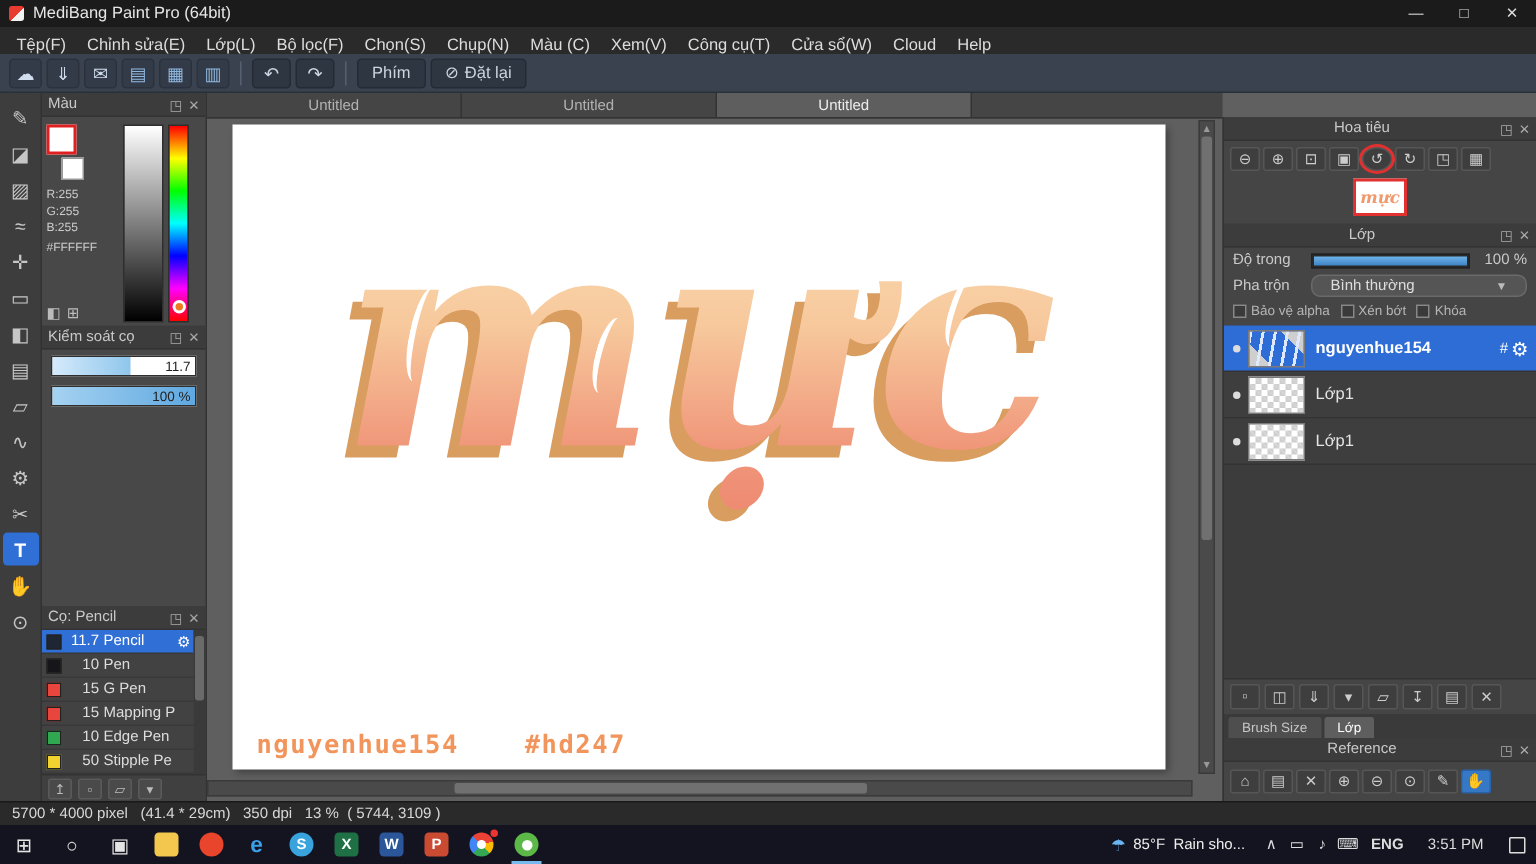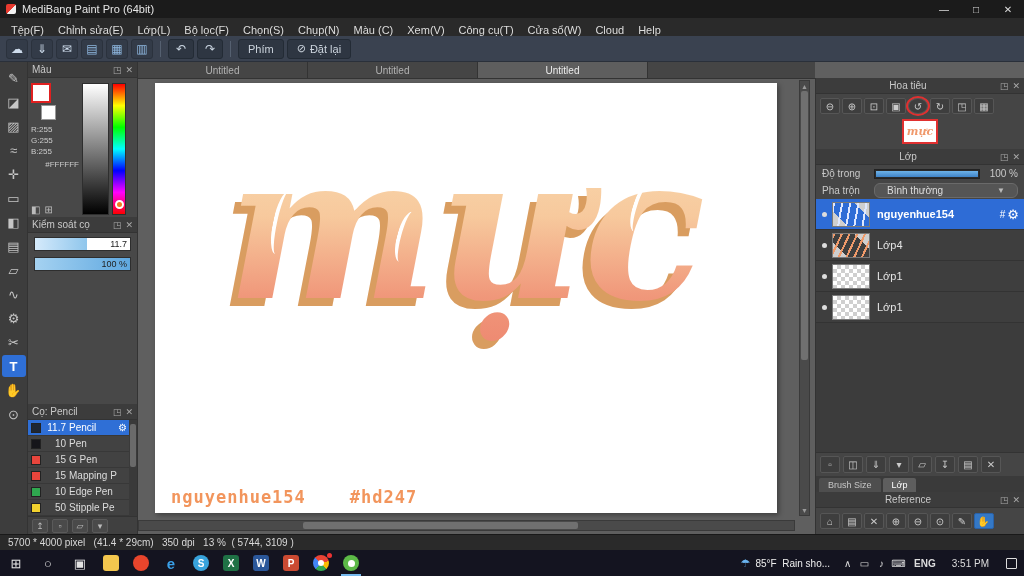--- a/index.html
+++ b/index.html
@@ -34,21 +34,21 @@
 
 
 .leftpanels{position:absolute;left:28px;top:0;bottom:0;width:110px;background:#484848;display:flex;flex-direction:column;border-right:1px solid #333;}
 .panel-header{height:16px;background:#3c3c3c;color:#c9c9c9;display:flex;align-items:center;padding:0 4px;font-size:10px;border-bottom:1px solid #333;flex:none;}
 .ph-icons{margin-left:auto;display:flex;gap:4px;color:#aaa;font-size:9px;}
 .color-body{display:flex;padding:5px 3px 2px;gap:3px;}
 .color-left{width:48px;display:flex;flex-direction:column;}
 .swatch-fg{width:20px;height:20px;background:#fff;border:2px solid #e02020;}
 .swatch-bg{width:15px;height:15px;background:#fff;border:1px solid #999;margin:2px 0 5px 10px;}
 .rgb-line{color:#ccc;font-size:8px;line-height:1.35;}
-.hex{color:#ccc;font-size:8px;margin-top:3px;text-align:right;}
+.hex{color:#ccc;font-size:8px;margin-top:3px;}
 .pal-icons{margin-top:auto;display:flex;gap:4px;color:#bbb;font-size:10px;padding-top:6px;}
 .sv-square{width:27px;height:132px;background:linear-gradient(to bottom,#ffffff,#000000);border:1px solid #2e2e2e;}
 .hue-strip{width:14px;height:132px;border:1px solid #2e2e2e;position:relative;background:linear-gradient(to bottom,#f00,#ff0,#0f0,#0ff,#00f,#f0f,#f00);}
 .hue-dot{position:absolute;left:2px;bottom:5px;width:9px;height:9px;border-radius:50%;background:#f07820;border:2px solid #fff;}
 .slider-row{margin:4px 6px 2px;height:14px;background:#fff;border:1px solid #2e2e2e;position:relative;font-size:9px;color:#222;}
 .slider-fill{position:absolute;top:0;left:0;bottom:0;background:linear-gradient(to right,#d5eafb,#8fc6ec);}
 .slider-fill.full{background:linear-gradient(to right,#a5d2f1,#5fa8e0);}
 .slider-val{position:absolute;right:3px;top:0;line-height:13px;}
 .panel-spacer{flex:1;}
 .brush-panel{flex:none;display:flex;flex-direction:column;}
@@ -390,36 +390,43 @@
             </div>
           <span class="op-val">100 %</span>
         </div>
         <div class="lp-row">
           <span class="lp-label">Pha trộn</span>
           <div class="blend-select">
             <span>Bình thường</span>
             <span class="blend-caret">▼</span>
           </div>
         </div>
+        <div class="checks">
+          <span class="check-item">
+            <span class="cb"></span>
+            <span>Bảo vệ alpha</span>
+          </span>
+          <span class="check-item">
+            <span class="cb"></span>
+            <span>Xén bớt</span>
+          </span>
+          <span class="check-item">
+            <span class="cb"></span>
+            <span>Khóa</span>
+          </span>
+        </div>
         <div class="layer-list">
           <div class="layer-row selected">
             <div class="eye-gutter">
                 <div class="eye-dot"></div>
               </div>
             <div class="layer-thumb thumb-dashes"></div>
             <span class="layer-name">nguyenhue154</span>
             <span class="layer-badge">#</span>
             <span class="layer-gear">⚙</span>
-          </div>
-          <div class="layer-row">
-            <div class="eye-gutter">
-                <div class="eye-dot"></div>
-              </div>
-            <div class="layer-thumb thumb-strokes"></div>
-            <span class="layer-name">Lớp4</span>
           </div>
           <div class="layer-row">
             <div class="eye-gutter">
                 <div class="eye-dot"></div>
               </div>
             <div class="layer-thumb checker"></div>
             <span class="layer-name">Lớp1</span>
           </div>
           <div class="layer-row">
             <div class="eye-gutter">

